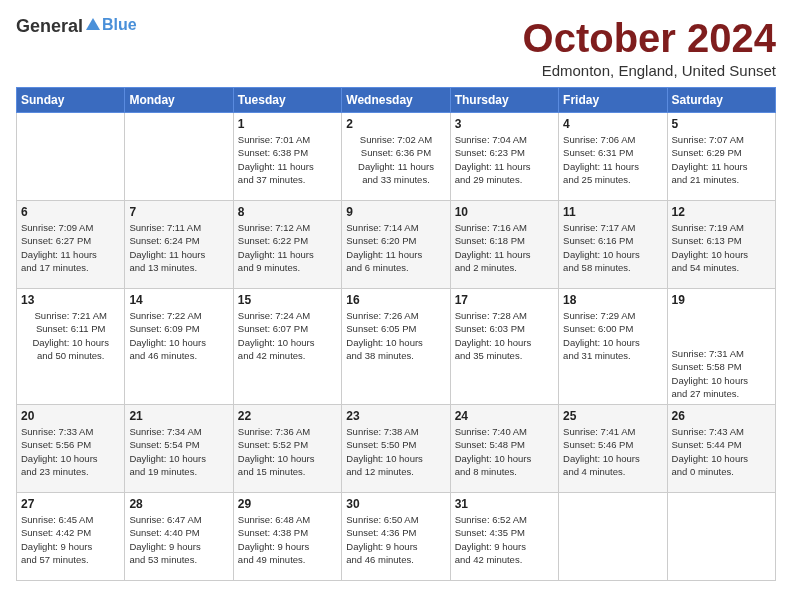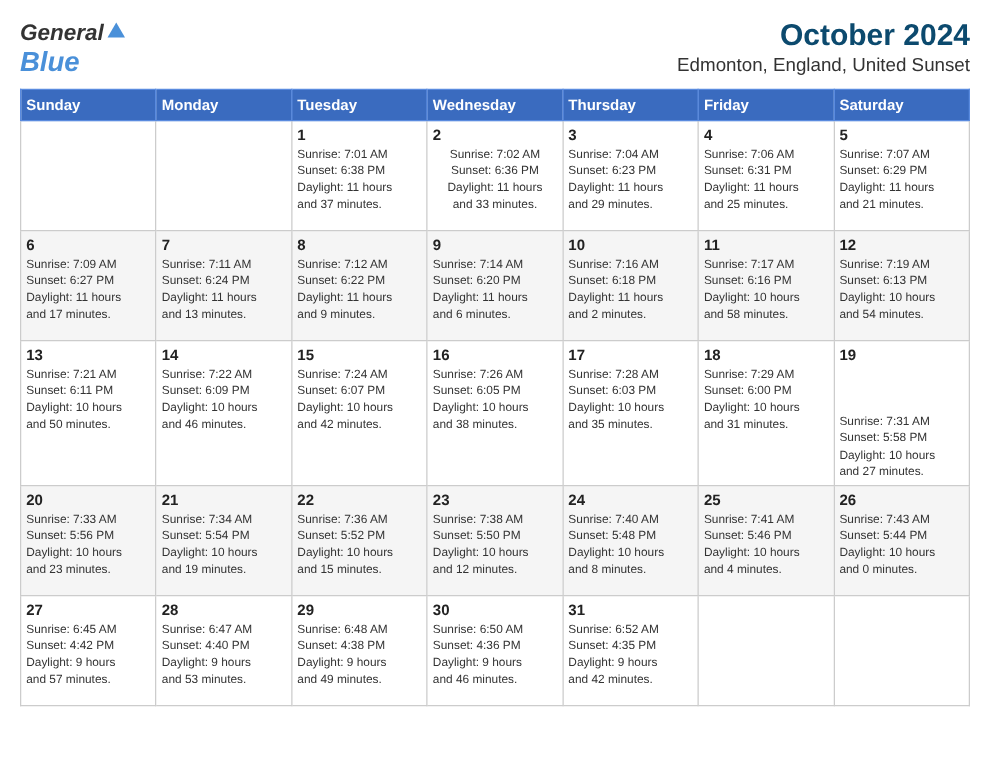--- a/index.html
+++ b/index.html
@@ -15,35 +15,33 @@
       padding: 16px 16px 8px 16px;
     }
     .header-row {
       display: flex;
       align-items: flex-start;
       justify-content: space-between;
       margin-bottom: 8px;
     }
     .logo {
       display: flex;
-      flex-direction: column;
       align-items: flex-start;
-      font-style: italic;
     }
     .logo-line {
       display: flex;
       align-items: center;
     }
     .title-block {
       text-align: right;
     }
     .month-title {
-      font-size: 24px;
+      font-size: 40px;
       font-weight: bold;
-      color: #0c4a6e;
+      color: #7f1d1d;
       line-height: 1.1;
     }
     .location {
       font-size: 15px;
       color: #333;
       margin-top: 2px;
     }
     .calendar {
       width: 100%;
       border-collapse: collapse;
@@ -95,21 +93,21 @@
 <div class="container">
   <div class="header-row">
     <div class="logo">
       <div class="logo-line">
         <span style="font-size:18px;font-weight:bold;color:#333;">General</span>
         <svg width="18" height="18" viewBox="0 0 18 18" style="margin-left:1px;margin-top:-4px;">
           <polygon points="9,2 16,14 2,14" fill="#4a90d9"></polygon>
         </svg>
       </div>
       <div>
-        <span style="font-size:22px;font-weight:bold;color:#4a90d9;">Blue</span>
+        <span style="font-size:16px;font-weight:bold;color:#4a90d9;">Blue</span>
       </div>
     </div>
     <div class="title-block">
       <div class="month-title">October 2024</div>
       <div class="location">Edmonton, England, United Sunset</div>
     </div>
   </div>
 
   <table class="calendar">
     <thead>
@@ -210,21 +208,21 @@
             <span class="day-number">12</span>
             <div class="day-info" style="white-space: pre-line;">Sunrise: 7:19 AM
 Sunset: 6:13 PM
 Daylight: 10 hours
 and 54 minutes.</div>
           </td>
         </tr>
         <tr>
           <td>
             <span class="day-number">13</span>
-            <div class="day-info" style="white-space: pre-line;">Sunrise: 7:21 AM
+            <div class="day-info" style="white-space: pre-line; text-align: center;">Sunrise: 7:21 AM
 Sunset: 6:11 PM
 Daylight: 10 hours
 and 50 minutes.</div>
           </td>
           <td>
             <span class="day-number">14</span>
             <div class="day-info" style="white-space: pre-line;">Sunrise: 7:22 AM
 Sunset: 6:09 PM
 Daylight: 10 hours
 and 46 minutes.</div>

